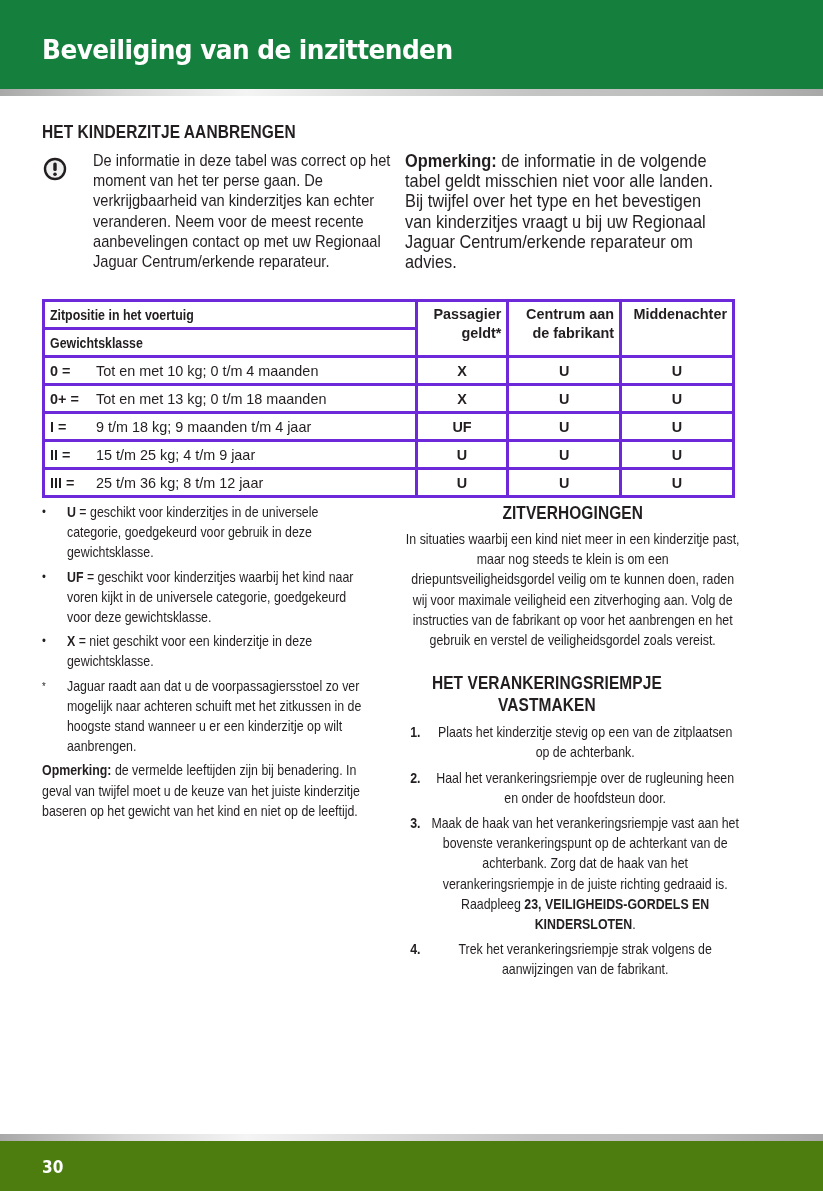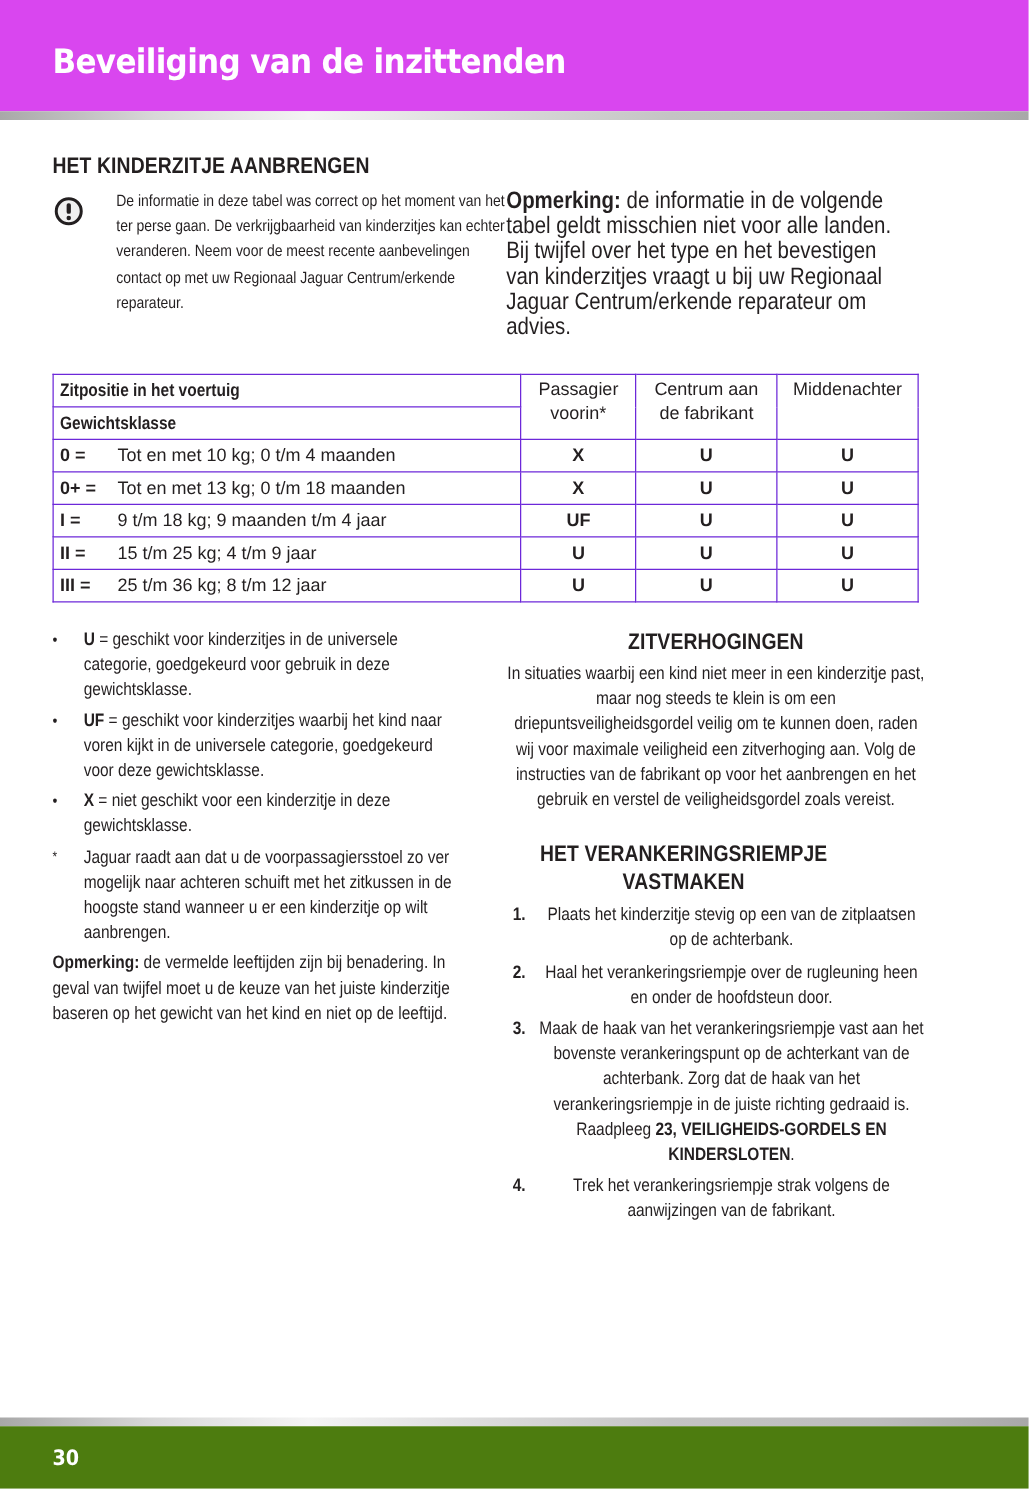--- a/index.html
+++ b/index.html
@@ -3,21 +3,21 @@
 <meta charset="utf-8">
 <style>
   html, body { margin:0; padding:0; }
   body {
     width:823px; height:1191px; position:relative; overflow:hidden;
     background:#ffffff; color:#231f20;
     font-family:"Liberation Sans", sans-serif;
   }
   .header {
     position:absolute; left:0; top:0; width:823px; height:89px;
-    background:#d946ef;
+    background:#15803d;
     text-decoration:underline;
   }
   .header-title {
     position:absolute; left:42px; top:34px;
     color:#ffffff; font-family:"DejaVu Sans", sans-serif;
     font-size:27px; font-weight:bold; letter-spacing:-0.6px;
     transform:scaleX(0.92); transform-origin:left top;
   }
   .chrome-bar {
     position:absolute; left:0; width:823px; height:7px;
@@ -38,38 +38,38 @@
   h2 {
     margin:0; font-size:18px; font-weight:bold; color:#231f20;
     letter-spacing:0.1px; line-height:22px;
   }
   .section-title-1 { position:absolute; left:42px; top:121px; }
   .note-icon {
     position:absolute; left:43px; top:157px; width:24px; height:24px;
   }
   .warn-text {
     position:absolute; left:93px; top:151px; width:320px;
-    font-size:13px; line-height:20.2px;
+    font-size:17px; line-height:20.2px;
   }
   .opm-text {
     position:absolute; left:405px; top:151px; width:380px;
     font-size:19px; line-height:20.2px;
   }
   p { margin:0; }
   b { font-weight:bold; }
 
   table.seat {
     position:absolute; left:42px; top:299px; width:693px;
     border-collapse:collapse; font-size:14.4px;
   }
   table.seat td {
-    border:1px solid #6d28d9; padding:0 5px; height:25px; vertical-align:middle;margin-top:28px;
+    border:3px solid #6d28d9; padding:0 5px; height:25px; vertical-align:middle;margin-top:28px;
   }
   table.seat td.hdr { font-weight:bold; }
-  table.seat td.colhdr { font-weight:normal; text-align:center; vertical-align:top; padding-top:3px; line-height:19px; }
+  table.seat td.colhdr { font-weight:bold; text-align:right; vertical-align:top; padding-top:3px; line-height:19px; }
   table.seat td.val { text-align:center; font-weight:bold; }
   .cls-label { display:inline-block; width:46px; font-weight:bold; }
 
   .col-left { position:absolute; left:42px; top:502px; width:330px; }
   .col-right { position:absolute; left:405px; top:502px; width:335px;text-align:center; }
   .li {
     position:relative; padding-left:29px; font-size:14.4px; line-height:20.2px;
     margin-bottom:4px;
   }
   .li .mark { position:absolute; left:0; top:0; width:24px; }
@@ -107,21 +107,21 @@
 <table class="seat">
   <colgroup>
     <col style="width:375px">
       <col style="width:92px">
       <col style="width:113px">
       <col style="width:113px">
   </colgroup>
   <tbody>
       <tr>
     <td class="hdr"><span class="cond" style="display:inline-block">Zitpositie in het voertuig</span></td>
-    <td class="colhdr" rowspan="2"><span>Passagier</span><br><span>voorin*</span></td>
+    <td class="colhdr" rowspan="2"><span>Passagier</span><br><span>geldt*</span></td>
     <td class="colhdr" rowspan="2"><span>Centrum aan</span><br><span>de fabrikant</span></td>
     <td class="colhdr" rowspan="2"><span>Middenachter</span></td>
   </tr>
   <tr>
     <td class="hdr"><span class="cond" style="display:inline-block">Gewichtsklasse</span></td>
   </tr>
   <tr>
     <td><span class="cls-label">0 =</span><span>Tot en met 10 kg; 0 t/m 4 maanden</span></td>
     <td class="val">X</td>
     <td class="val">U</td>

